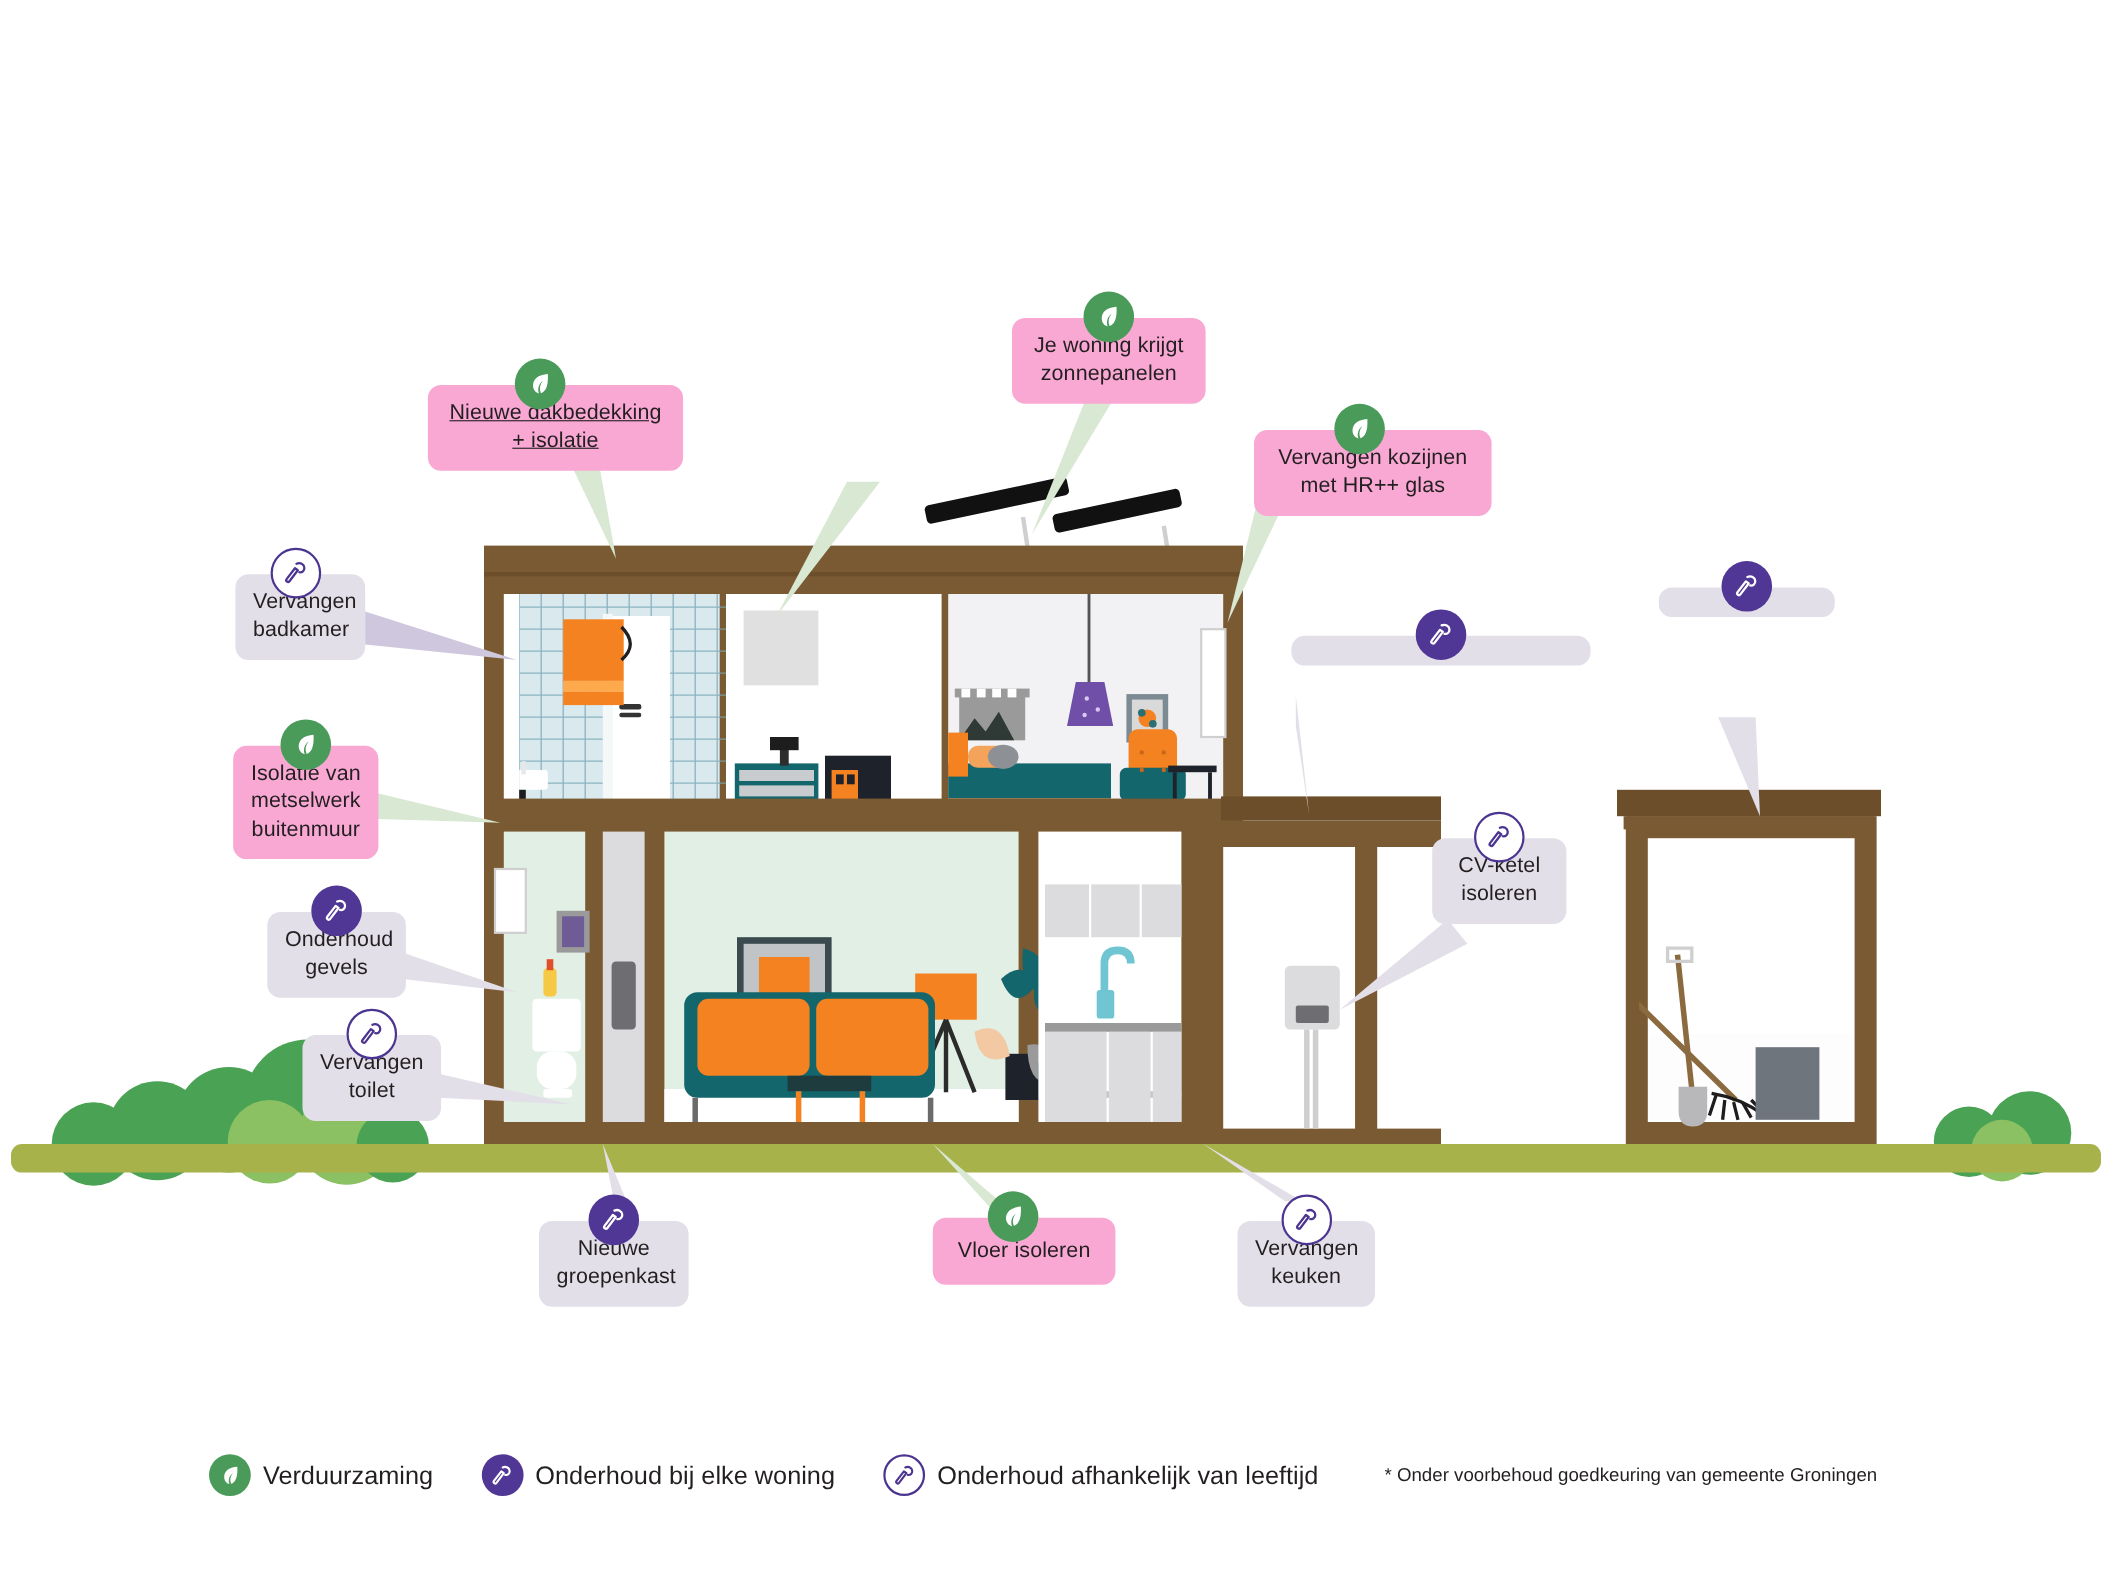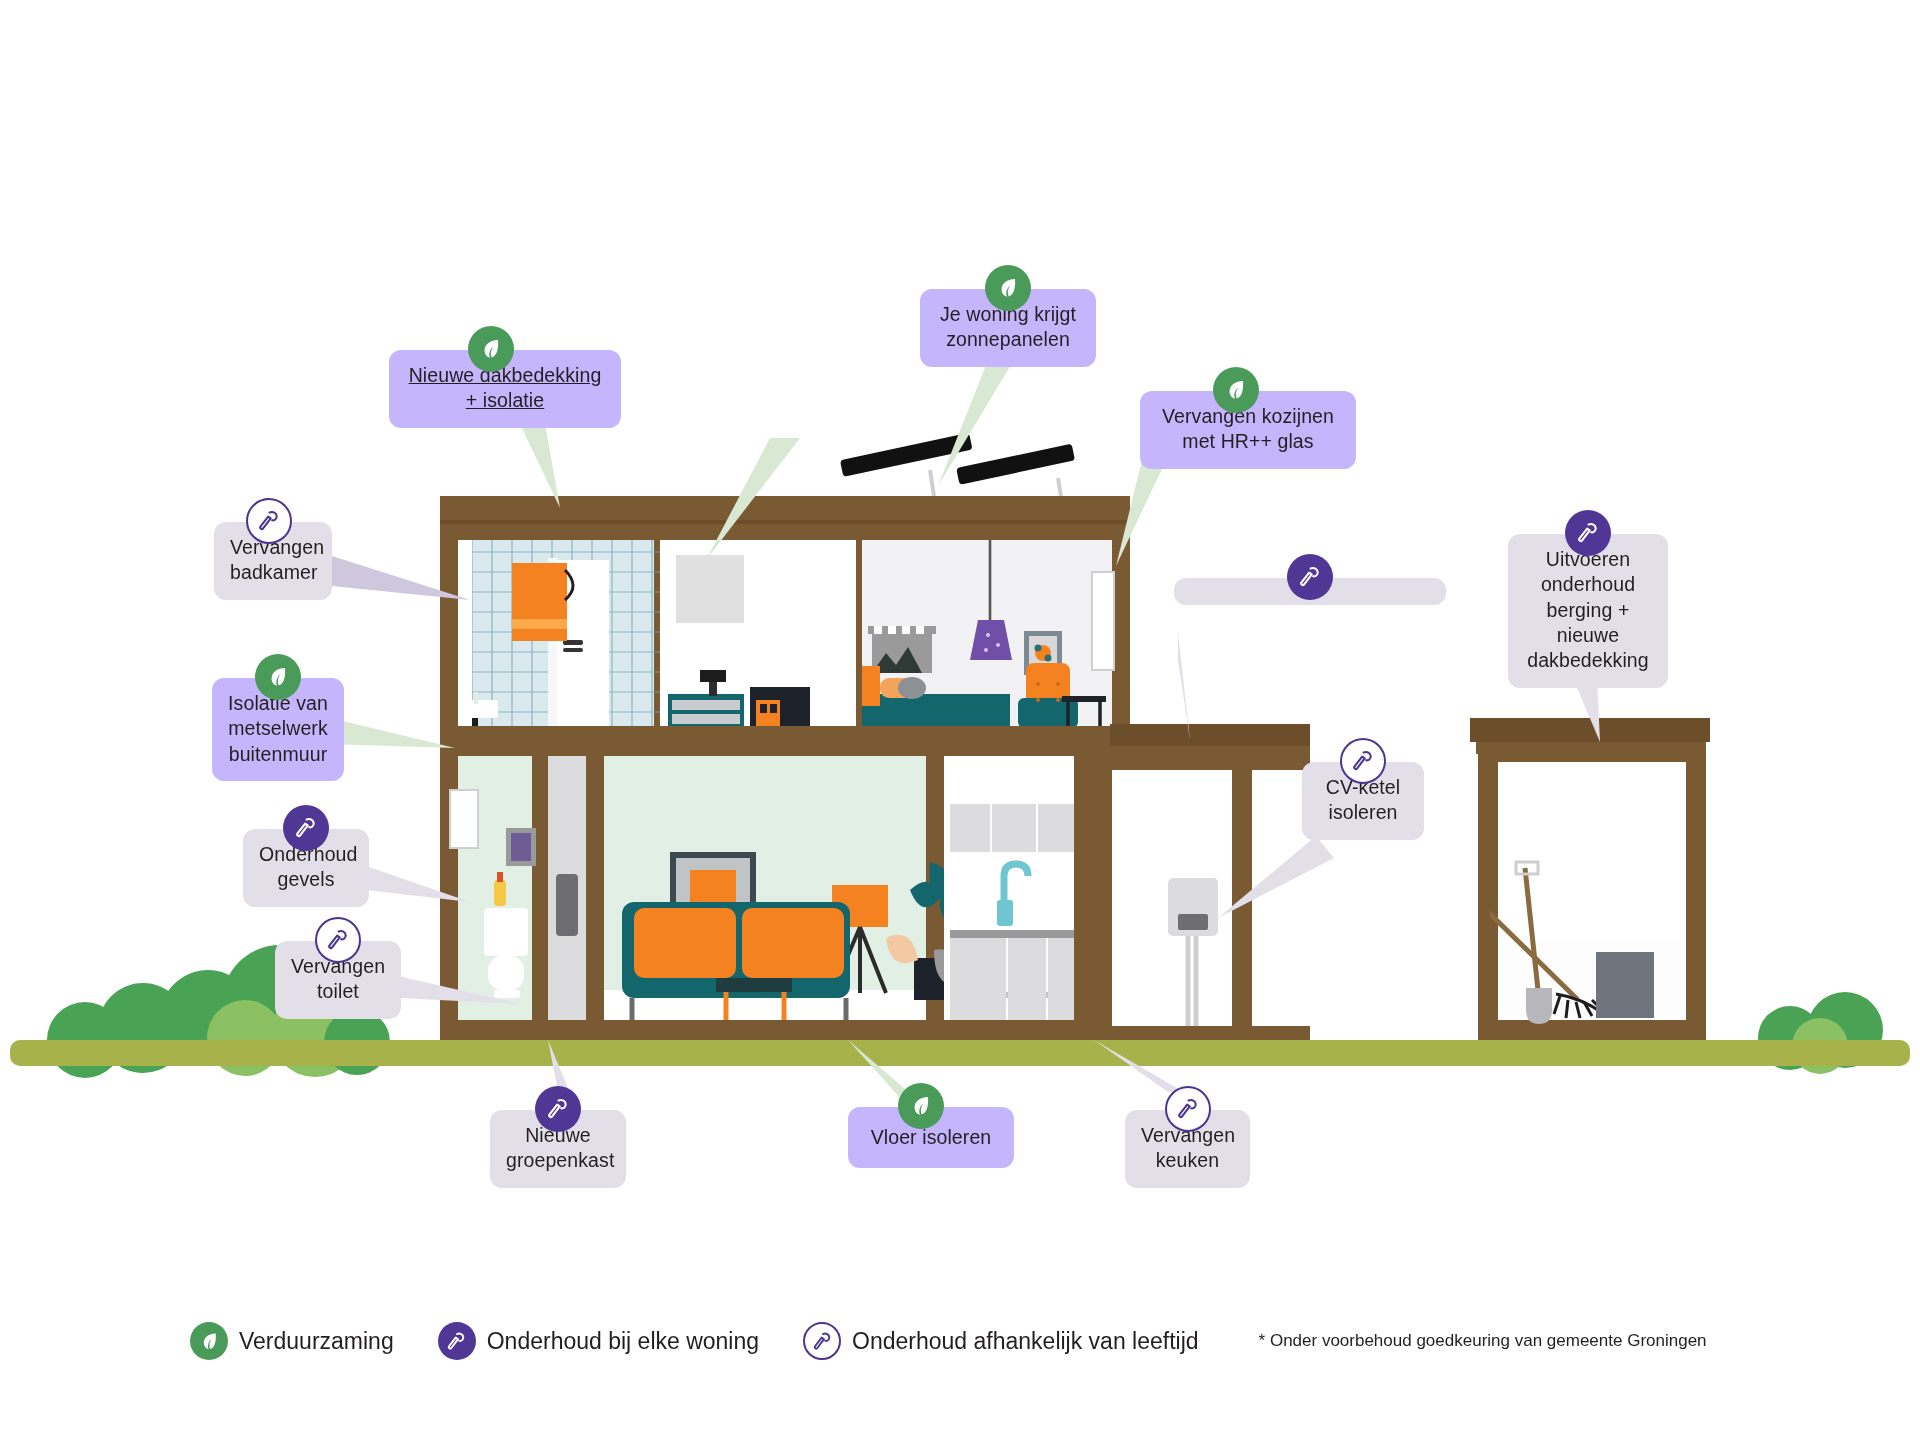--- a/index.html
+++ b/index.html
@@ -7,21 +7,21 @@
        font-family:"Liberation Sans","DejaVu Sans",sans-serif;color:#231f20;}
   .stage{position:absolute;left:0;top:0;width:1920px;height:1440px;}
 
   
   svg.scene{position:absolute;left:0;top:0;width:1920px;height:1440px;}
 
   
   .callout{position:absolute;border-radius:12px;padding:13px 16px 14px;
            box-sizing:border-box;text-align:center;line-height:1.30;
            font-size:19.5px;letter-spacing:.1px;}
-  .callout.green{background:#c4b5fd;}
+  .callout.green{background:#f9a8d4;}
   .callout.purple{background:#e3dfe9;}
   .callout .txt{display:block;white-space:pre-line;}
 
   .badge{position:absolute;width:46px;height:46px;border-radius:50%;
          top:-24px;display:flex;align-items:center;justify-content:center;}
   .badge.leaf{background:#4a9b59;}
   .badge.hammer-solid{background:#503695;}
   .badge.hammer-outline{background:#ffffff;border:2.3px solid #4b3590;box-sizing:border-box;}
   .badge svg{display:block;}
 
@@ -343,24 +343,20 @@
 
 <div class="callout purple" style="left:1508px;top:534px;width:160px;">
   <span class="badge hammer-solid" style="left:57px;">
     <svg width="26" height="26" viewBox="0 0 24 24">
           <g fill="none" stroke="#ffffff" stroke-width="1.9" stroke-linecap="round" stroke-linejoin="round">
             <path d="M12.5 4.2 c3.2-1.4 6.4 .4 6.6 3.3 c.2 2.6-2 4.3-4.2 3.8"></path>
             <path d="M13.6 9.6 L6.6 18.8 a1.5 1.5 0 0 1-2.4-1.8 L11.2 7.9z"></path>
           </g>
         </svg>
   </span>
-  <span class="txt">Uitvoeren
-onderhoud
-berging + nieuwe
-dakbedekking</span>
 </div>
 
 <div class="callout green" style="left:212px;top:678px;width:132px;">
   <span class="badge leaf" style="left:43px;">
     <svg width="26" height="26" viewBox="0 0 24 24">
           <path d="M18.5 3.6 c-8 .4-13 4.6-12.4 10.6 c.3 3 2.4 5.3 5 5.8 c-1.5-3.6-.4-7.8 3.2-10.6 c-2.6 3.4-3.2 7-1.6 10.4 c3.9-1.3 6.4-5.9 5.8-16.2z" fill="#ffffff"></path>
         </svg>
   </span>
   <span class="txt">Isolatie van
 metselwerk

